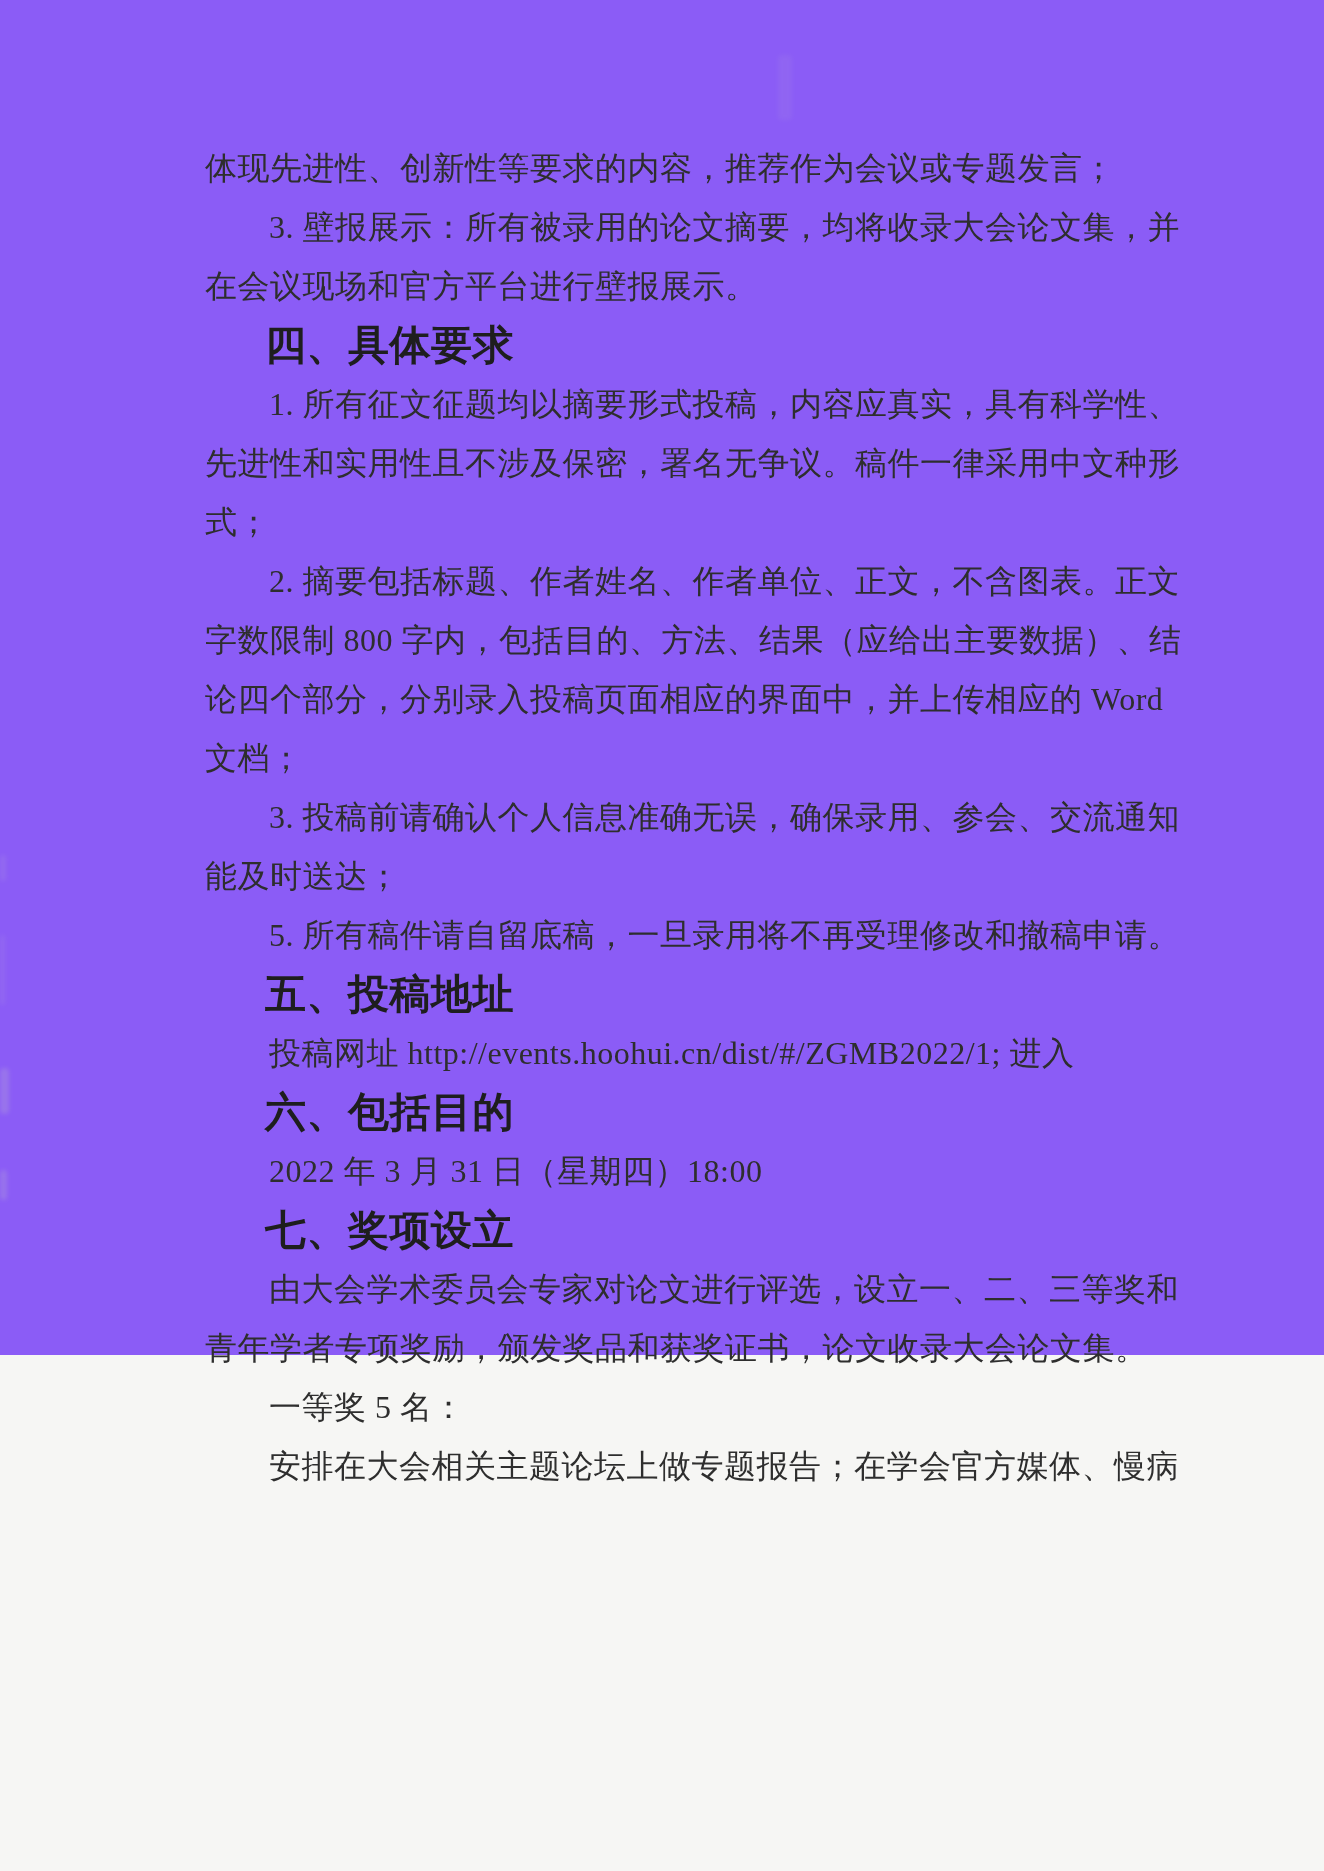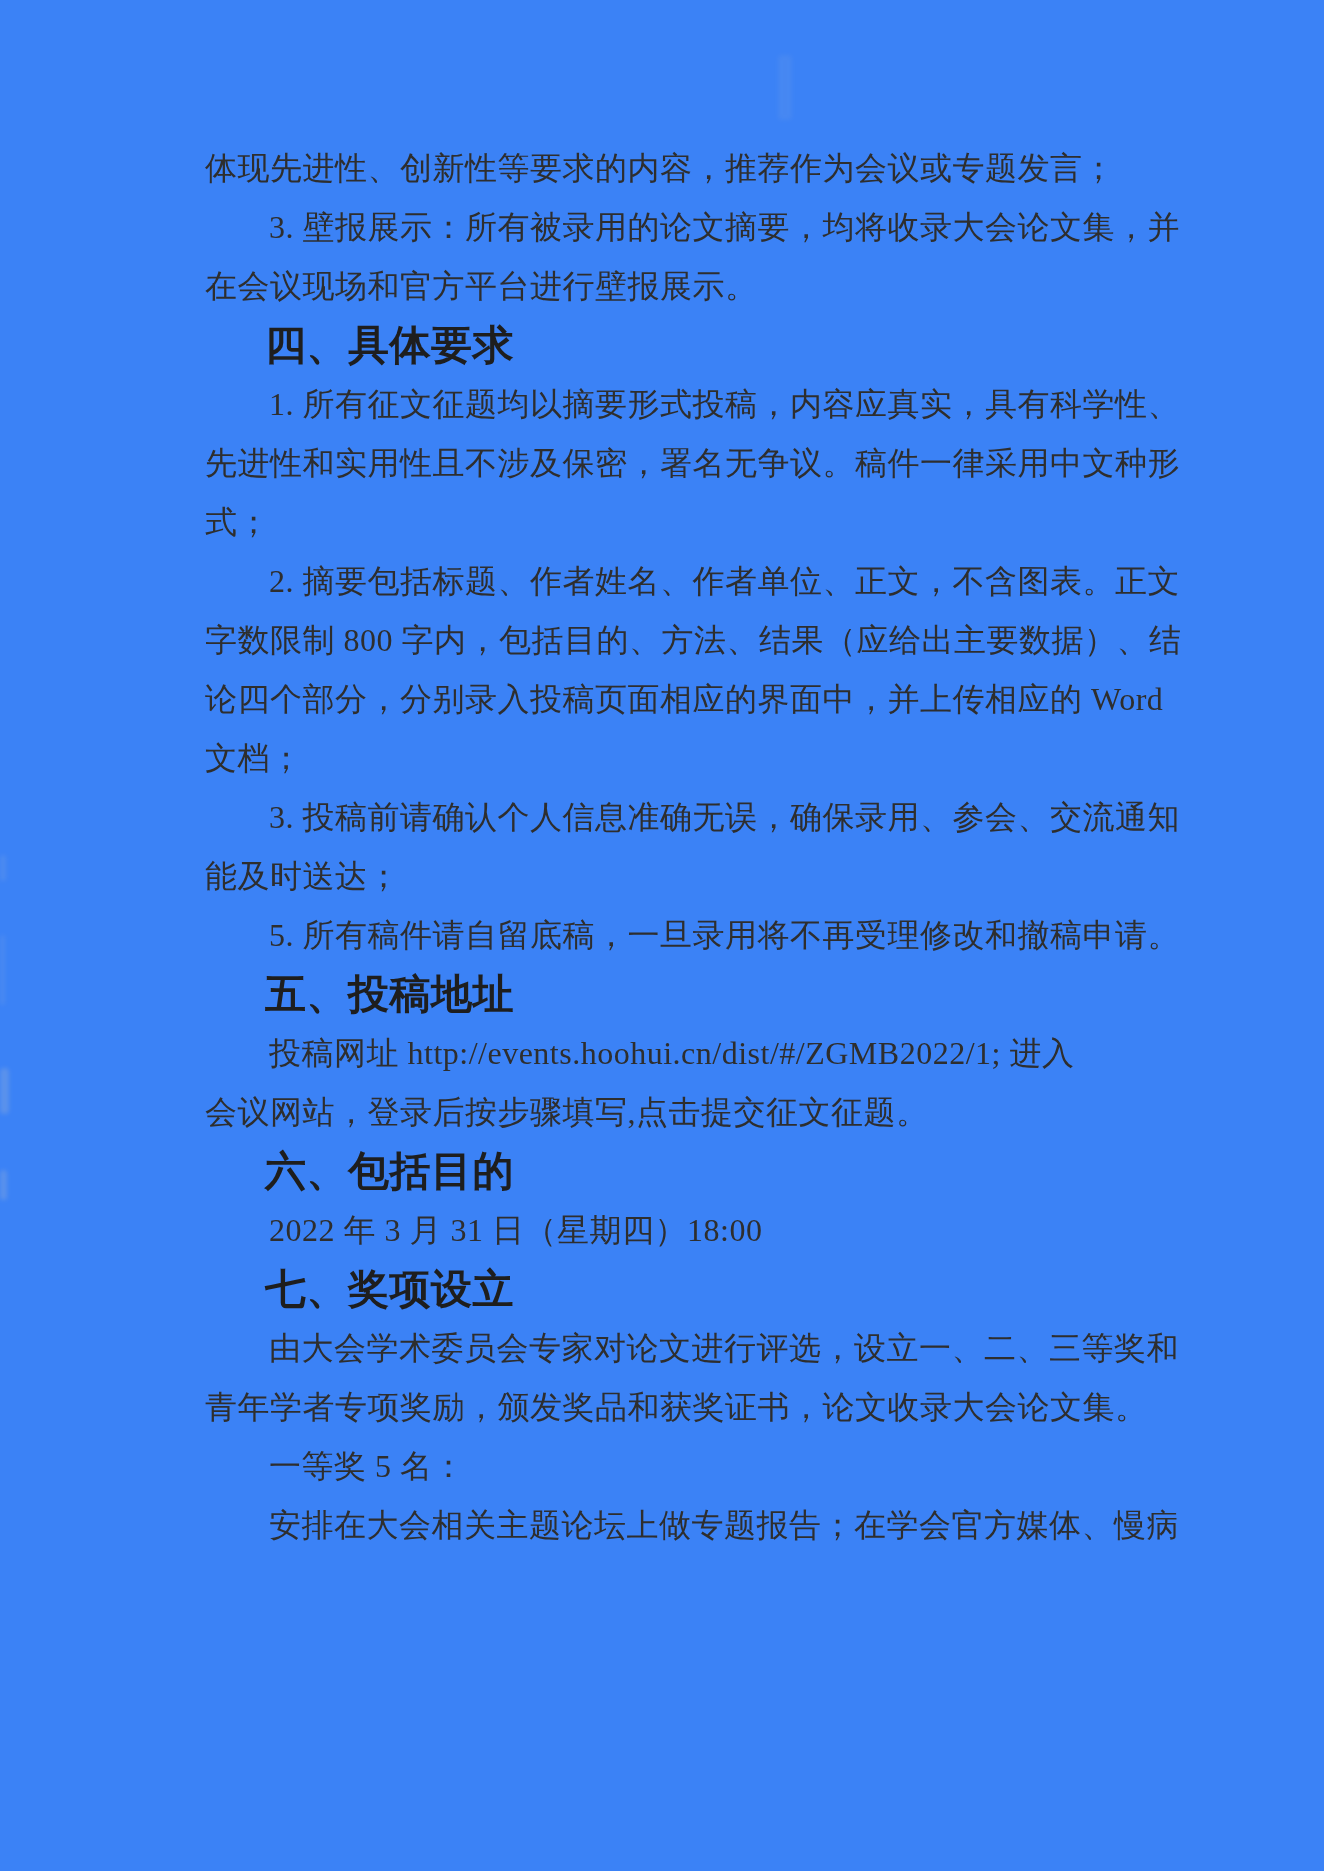--- a/index.html
+++ b/index.html
@@ -11,22 +11,22 @@
     height: 1871px;
     position: relative;
     background: #f6f6f4;
     font-family: "Liberation Serif", "DejaVu Serif", serif;
     overflow: hidden;
   }
   .page {
     position: absolute;
     left: 0; top: 0;
     width: 1324px;
-    height: 1871px;
-    background: #3b82f6;
+    height: 1355px;
+    background: #8b5cf6;
   }
   .content {
     position: absolute;
     left: 205px;
     top: 139px;
     width: 975px;
     color: #2e2e2e;
   }
   .line {
     font-size: 32px;
@@ -79,21 +79,20 @@
       <div class="line body">式；</div>
       <div class="line indent">2. 摘要包括标题、作者姓名、作者单位、正文，不含图表。正文</div>
       <div class="line body">字数限制 800 字内，包括目的、方法、结果（应给出主要数据）、结</div>
       <div class="line body">论四个部分，分别录入投稿页面相应的界面中，并上传相应的 Word</div>
       <div class="line body">文档；</div>
       <div class="line indent">3. 投稿前请确认个人信息准确无误，确保录用、参会、交流通知</div>
       <div class="line body">能及时送达；</div>
       <div class="line indent">5. 所有稿件请自留底稿，一旦录用将不再受理修改和撤稿申请。</div>
       <div class="line heading">五、投稿地址</div>
       <div class="line link"><span class="">投稿网址 </span><span class="url">http://events.hoohui.cn/dist/#/ZGMB2022/1;</span><span class=""> 进入</span></div>
-      <div class="line body">会议网站，登录后按步骤填写,点击提交征文征题。</div>
       <div class="line heading">六、包括目的</div>
       <div class="line indent">2022 年 3 月 31 日（星期四）18:00</div>
       <div class="line heading">七、奖项设立</div>
       <div class="line indent">由大会学术委员会专家对论文进行评选，设立一、二、三等奖和</div>
       <div class="line body">青年学者专项奖励，颁发奖品和获奖证书，论文收录大会论文集。</div>
       <div class="line indent">一等奖 5 名：</div>
       <div class="line indent">安排在大会相关主题论坛上做专题报告；在学会官方媒体、慢病</div>
     </div>
   <div class="artifact a1"></div>
   <div class="artifact a2"></div>

